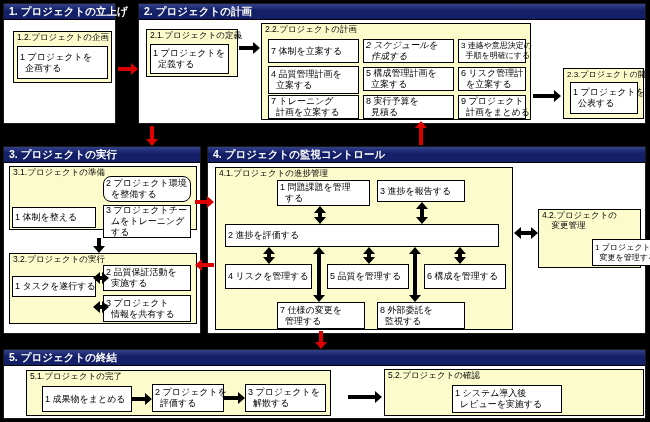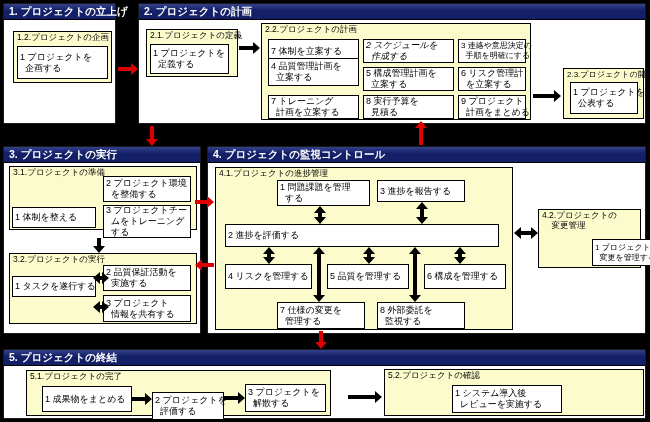--- a/index.html
+++ b/index.html
@@ -48,21 +48,21 @@
   定義する</div>
     </div>
     <div class="arr black arr-right" style="left:100px;top:38px;width:21px;"></div>
     <div class="ybox" style="left:122px;top:19px;width:270px;height:97px;">
       <div class="ytitle">2.2.プロジェクトの計画</div>
       <div class="wbox" style="left:6px;top:15px;width:91px;height:24px;">7 体制を立案する</div>
       <div class="wbox" style="left:101px;top:15px;width:91px;height:24px;font-style:italic;">2 スケジュールを
   作成する</div>
       <div class="wbox fs8" style="left:196px;top:15px;width:68px;height:24px;">3 連絡や意思決定の
   手順を明確にする</div>
-      <div class="wbox" style="left:6px;top:34px;width:91px;height:28px;">4 品質管理計画を
+      <div class="wbox" style="left:6px;top:42px;width:91px;height:28px;">4 品質管理計画を
   立案する</div>
       <div class="wbox" style="left:101px;top:43px;width:91px;height:24px;">5 構成管理計画を
   立案する</div>
       <div class="wbox" style="left:196px;top:43px;width:68px;height:24px;">6 リスク管理計
   を立案する</div>
       <div class="wbox" style="left:6px;top:71px;width:91px;height:24px;">7 トレーニング
   計画を立案する</div>
       <div class="wbox" style="left:101px;top:71px;width:91px;height:24px;">8 実行予算を
   見積る</div>
       <div class="wbox" style="left:196px;top:71px;width:68px;height:24px;">9 プロジェクト
@@ -74,21 +74,21 @@
       <div class="wbox" style="left:6px;top:13px;width:68px;height:32px;">1 プロジェクトを
   公表する</div>
     </div>
   </div>
 
   <div class="panel" style="left:3px;top:146px;width:198px;height:188px;">
     <div class="shead">3. プロジェクトの実行</div>
     <div class="ybox" style="left:5px;top:19px;width:188px;height:64px;">
       <div class="ytitle">3.1.プロジェクトの準備</div>
       <div class="wbox" style="left:2px;top:40px;width:84px;height:21px;">1 体制を整える</div>
-      <div class="wbox" style="left:93px;top:9px;width:88px;height:26px;">2 プロジェクト環境
+      <div class="wbox" style="left:93px;top:9px;width:88px;height:26px;border-radius:8px;">2 プロジェクト環境
   を整備する</div>
       <div class="wbox" style="left:93px;top:38px;width:88px;height:33px;">3 プロジェクトチー
   ムをトレーニング
   する</div>
     </div>
     <div class="arr black arr-down" style="left:89px;top:91px;height:15px;"></div>
     <div class="ybox" style="left:5px;top:106px;width:188px;height:71px;">
       <div class="ytitle">3.2.プロジェクトの実行</div>
       <div class="wbox" style="left:2px;top:22px;width:84px;height:21px;">1 タスクを遂行する</div>
       <div class="wbox" style="left:93px;top:11px;width:88px;height:26px;">2 品質保証活動を
@@ -131,21 +131,21 @@
   変更を管理する</div>
     </div>
   </div>
 
   <div class="panel" style="left:3px;top:349px;width:643px;height:70px;">
     <div class="shead">5. プロジェクトの終結</div>
     <div class="ybox" style="left:22px;top:20px;width:305px;height:46px;">
       <div class="ytitle">5.1.プロジェクトの完了</div>
       <div class="wbox" style="left:15px;top:15px;width:90px;height:26px;">1 成果物をまとめる</div>
       <div class="arr black arr-right" style="left:105px;top:22px;width:20px;"></div>
-      <div class="wbox" style="left:125px;top:13px;width:72px;height:28px;margin-top:8px;">2 プロジェクトを
+      <div class="wbox" style="left:125px;top:13px;width:72px;height:28px;">2 プロジェクトを
   評価する</div>
       <div class="arr black arr-right" style="left:197px;top:21px;width:21px;"></div>
       <div class="wbox" style="left:218px;top:13px;width:81px;height:28px;">3 プロジェクトを
   解散する</div>
     </div>
     <div class="arr black arr-right" style="left:344px;top:41px;width:34px;"></div>
     <div class="ybox" style="left:380px;top:19px;width:260px;height:47px;padding-left:40px;">
       <div class="ytitle">5.2.プロジェクトの確認</div>
       <div class="wbox" style="left:67px;top:15px;width:110px;height:28px;">1 システム導入後
   レビューを実施する</div>

